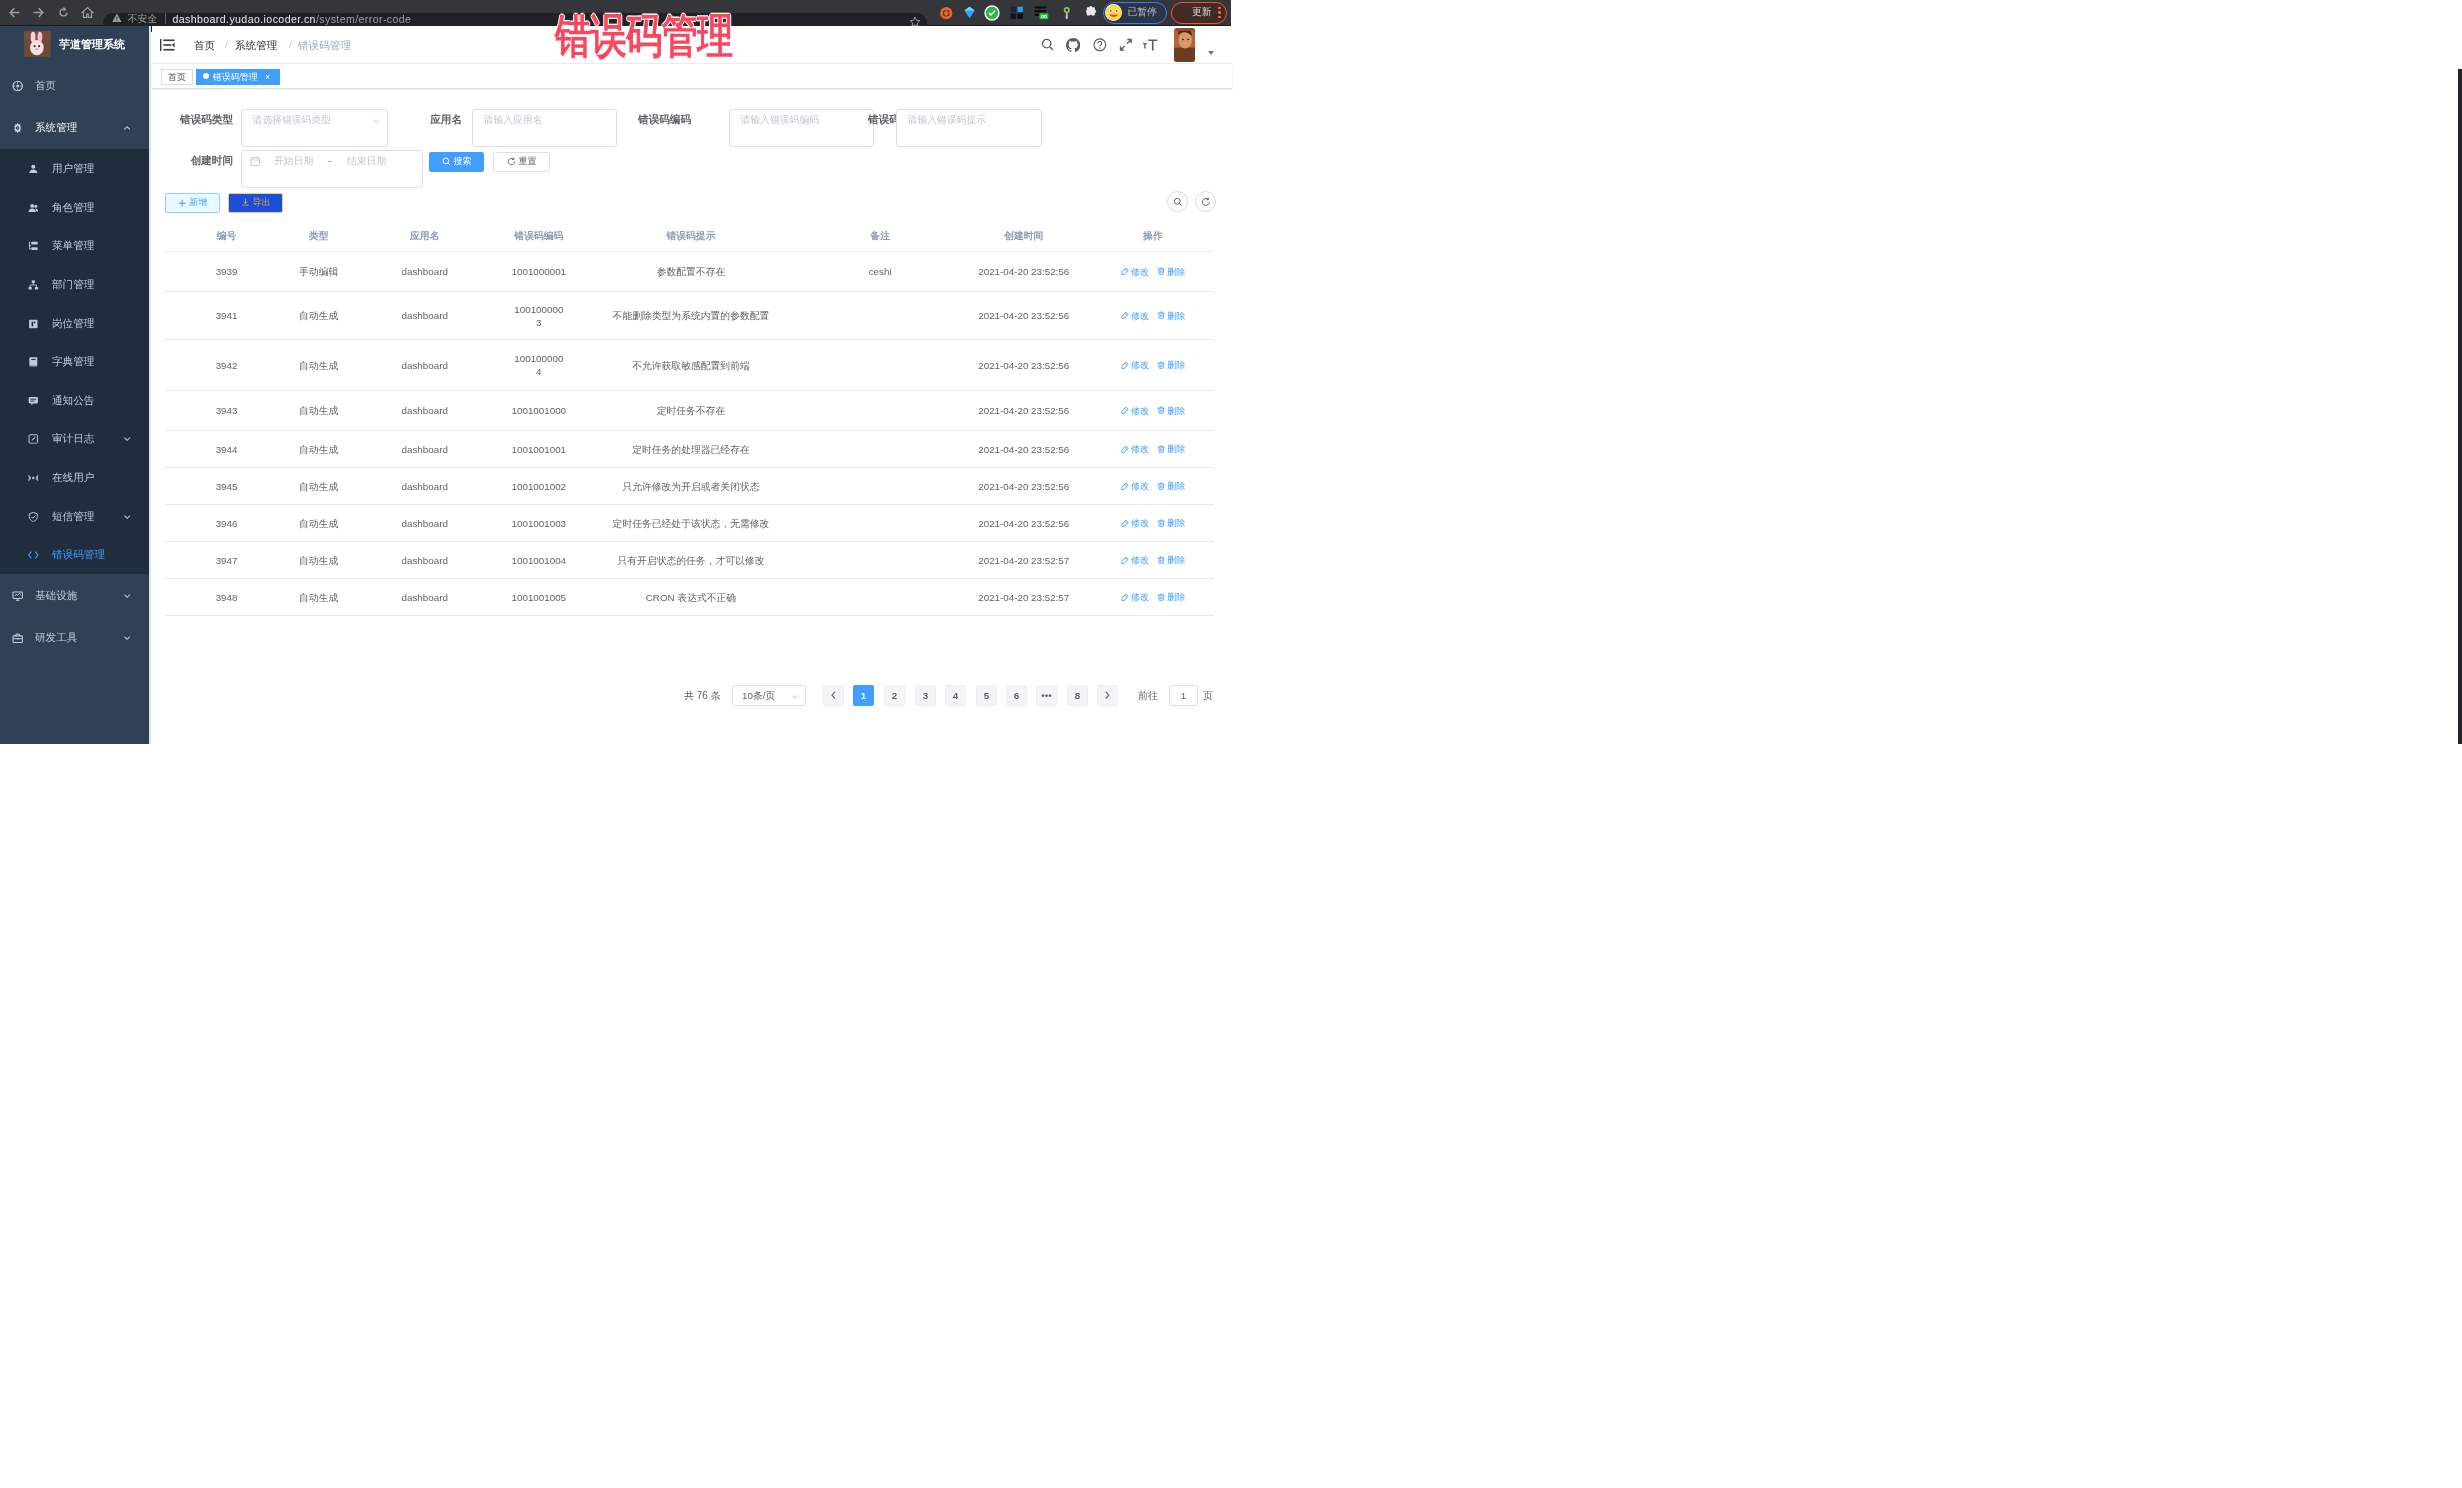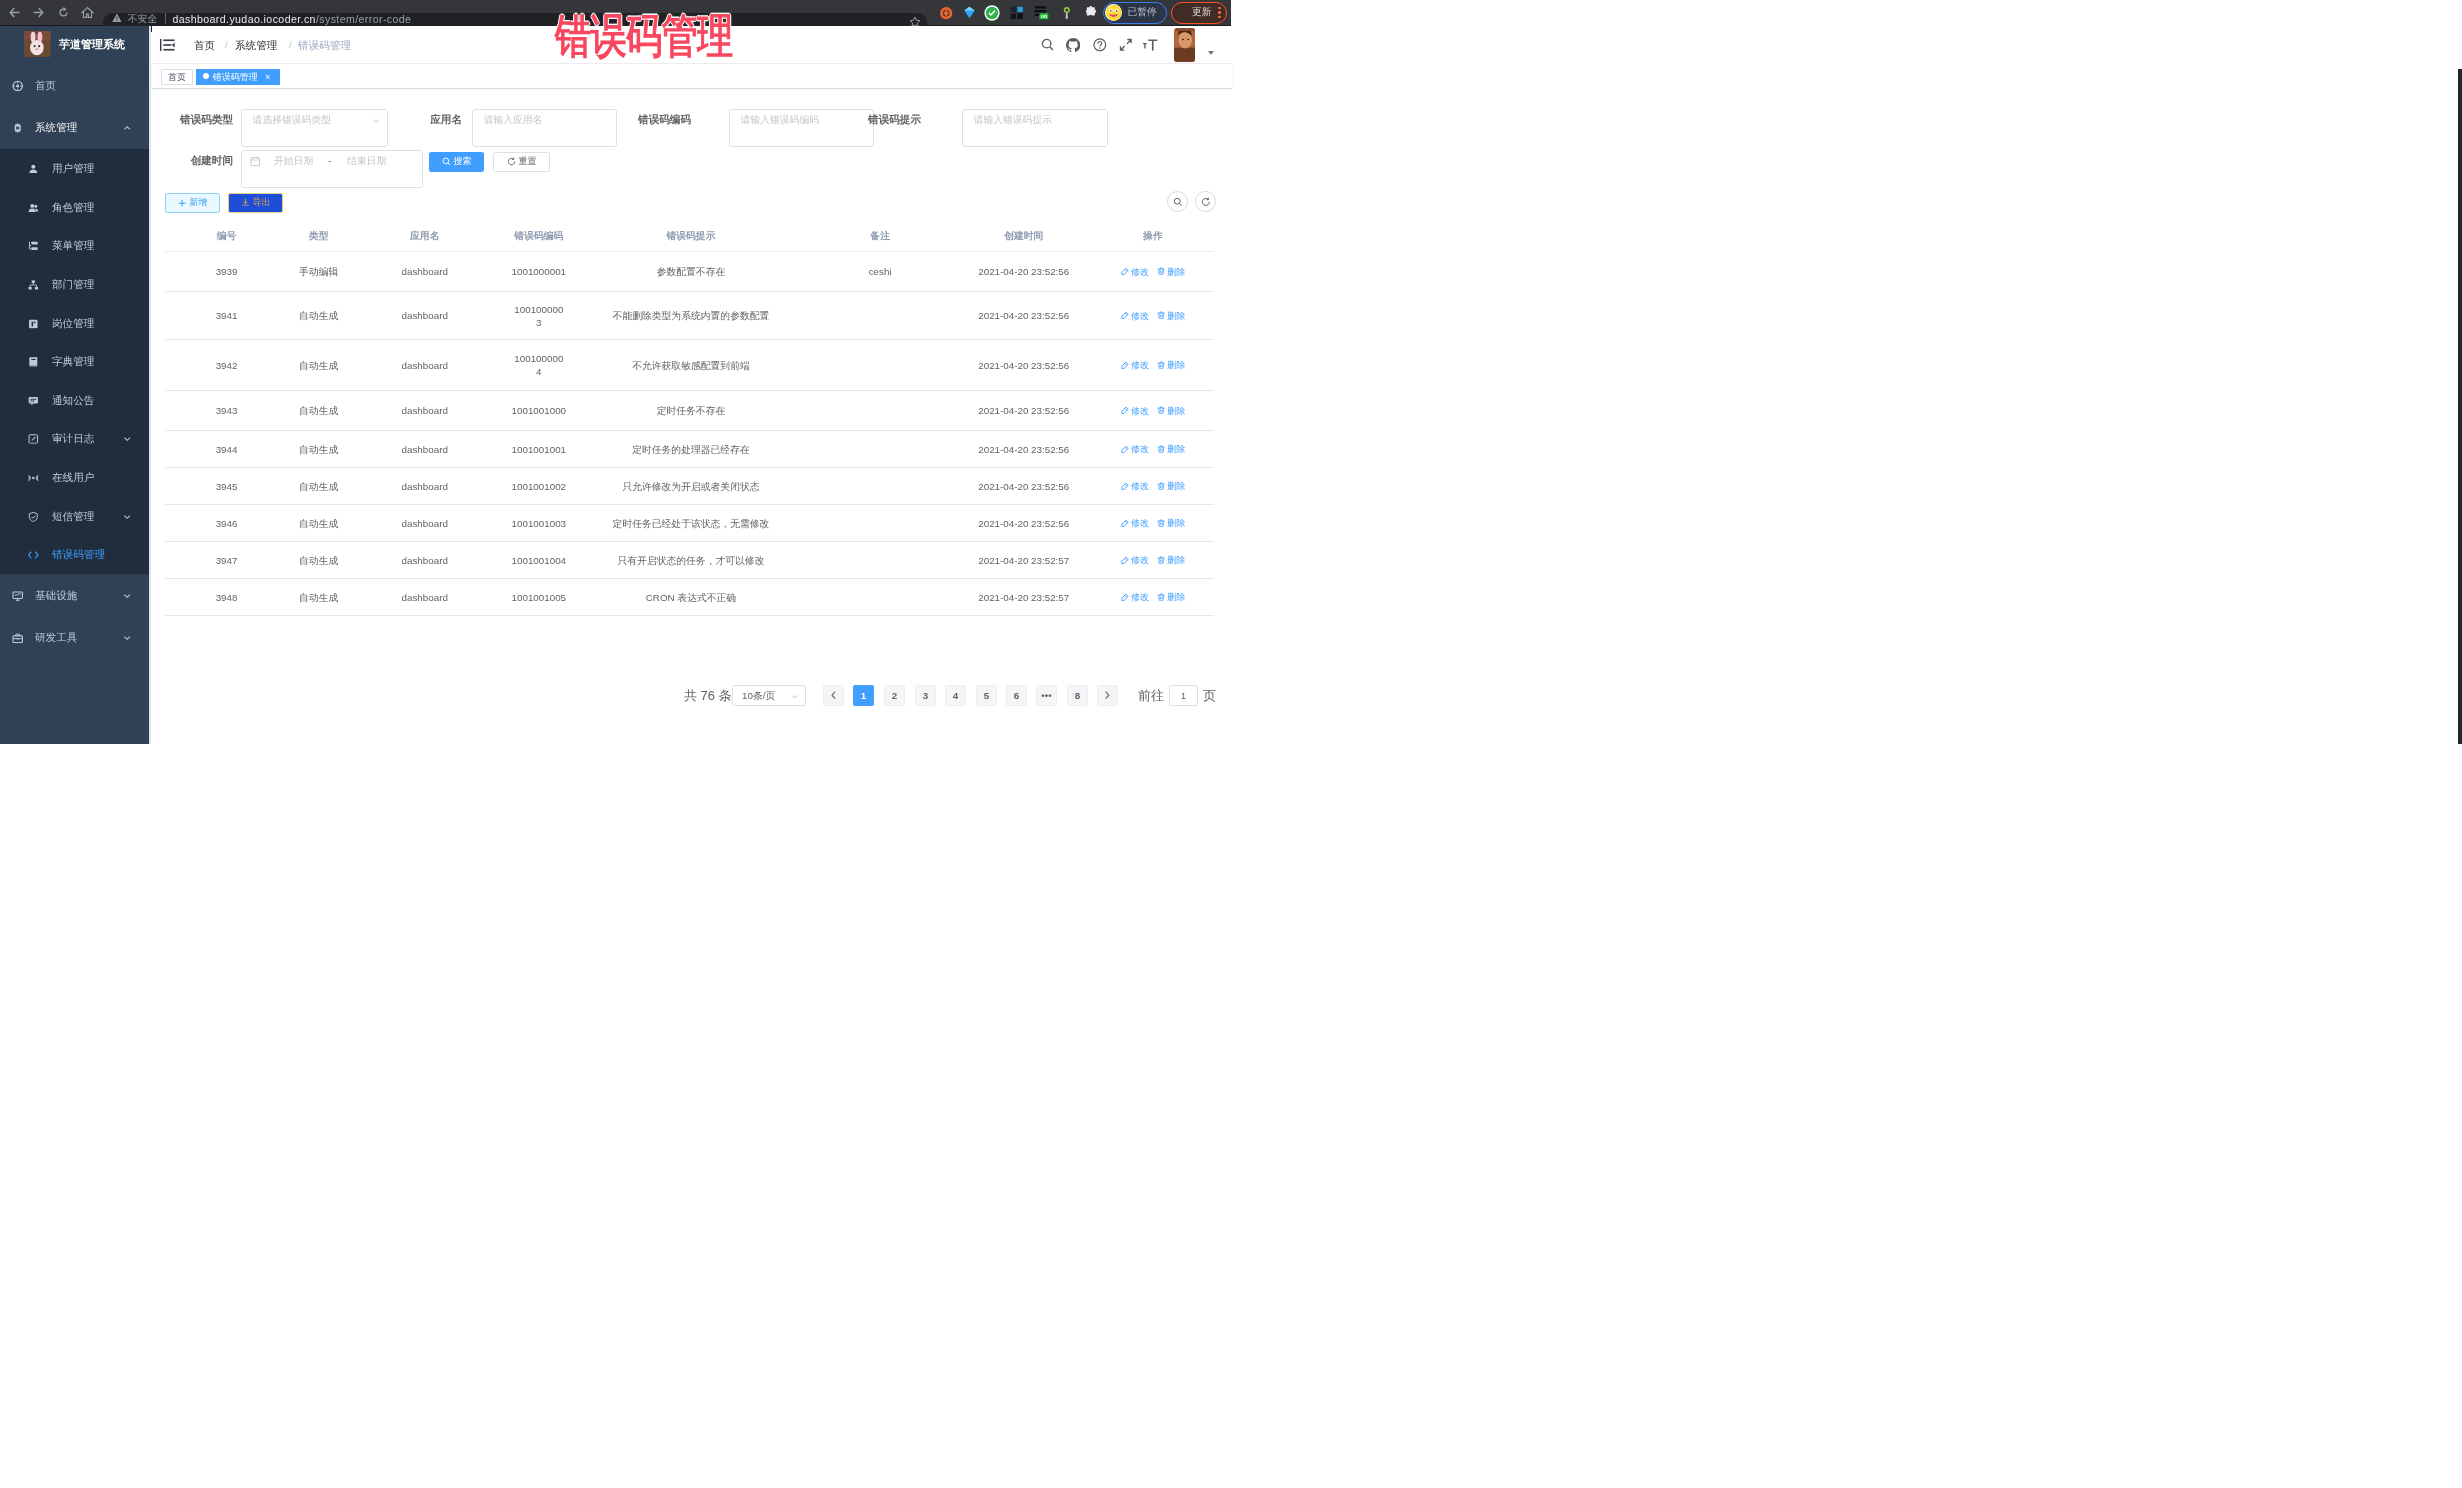--- a/index.html
+++ b/index.html
@@ -63,21 +63,21 @@
 .finput{position:absolute;height:38px;border:0.8px solid #dcdfe6;border-radius:3px;background:#fff;font-size:9.8px;color:#c0c4cc;line-height:19.7px;padding-left:10.6px}
 .finput .cv{position:absolute;right:6.8px;top:6.8px}
 
 .btn{position:absolute;height:19.7px;border-radius:2.3px;font-size:9px;display:flex;align-items:center;justify-content:center;gap:3px}
 
 #tbl{position:absolute;left:13px;top:196px;width:1049px;border-collapse:collapse;table-layout:fixed;font-size:9.8px;color:#606266}
 #tbl th{height:29.5px;font-weight:bold;color:#8f9bb0;border-bottom:1.5px solid #e2eef9;text-align:center;font-size:9.8px;padding:0}
 #tbl td{border-bottom:0.8px solid #e3e6eb;text-align:center;padding:0;line-height:13px}
 .alink{color:#409eff;font-size:9px;white-space:nowrap}
 
-.pgtxt{position:absolute;top:659px;height:21px;line-height:21px;font-size:13px;color:#606266}
+.pgtxt{position:absolute;top:659px;height:21px;line-height:21px;font-size:10px;color:#606266}
 .pgsel{position:absolute;top:659px;height:21px;border:0.8px solid #dcdfe6;border-radius:2.3px;line-height:19.7px;font-size:9.8px;color:#606266;background:#fff}
 .pbtn{position:absolute;top:659px;width:21px;height:21px;border-radius:1.5px;background:#f4f5f7;border:0.8px solid #eceef2;color:#606266;font-size:9.8px;font-weight:bold;display:flex;align-items:center;justify-content:center}
 .pbtn.on{background:#409eff;color:#fff;border-color:#409eff}
 
 #anno{position:absolute;left:555px;top:3.8px;font-size:39px;font-weight:normal;color:#f8475f;letter-spacing:-0.8px;transform:scale(.93,1.2);transform-origin:left top;white-space:nowrap;z-index:50;-webkit-text-stroke:1.1px #f8475f;
 text-shadow:-1.5px 0 #fff,1.5px 0 #fff,0 -1.5px #fff,0 1.5px #fff,-1.1px -1.1px #fff,1.1px -1.1px #fff,-1.1px 1.1px #fff,1.1px 1.1px #fff,0 0 2.3px #fff}
 </style>
 </head>
 <body>
 <div id="chrome">
@@ -390,21 +390,21 @@
   <div class="finput" style="left:89px;top:83px;width:147px">请选择错误码类型
     <svg class="cv" width="8.3" height="8.3" viewBox="0 0 12 12">
         <path d="M2 4l4 4 4-4" fill="none" stroke="#c0c4cc" stroke-width="1.4"></path>
       </svg>
   </div>
   <span class="flabel" style="left:194px;top:83px;width:116px">应用名</span>
   <div class="finput" style="left:320px;top:83px;width:145px">请输入应用名</div>
   <span class="flabel" style="left:423px;top:83px;width:116px">错误码编码</span>
   <div class="finput" style="left:577px;top:83px;width:145px">请输入错误码编码</div>
   <span class="flabel" style="left:653px;top:83px;width:116px">错误码提示</span>
-  <div class="finput" style="left:810px;top:83px;width:146px">请输入错误码提示</div>
+  <div class="finput" style="left:744px;top:83px;width:146px">请输入错误码提示</div>
   <span class="flabel" style="left:-35px;top:124px;width:116px">创建时间</span>
   <div class="finput" style="left:89px;top:124px;width:182px;padding-left:0">
     <svg style="position:absolute;left:8.3px;top:5.3px" width="10.6" height="10.6" viewBox="0 0 16 16">
         <rect x="1.5" y="2.5" width="13" height="12" rx="1" fill="none" stroke="#c0c4cc" stroke-width="1.4"></rect>
         <path d="M1.5 6h13" stroke="#c0c4cc" stroke-width="1.2"></path>
         <path d="M5 1v3M11 1v3" stroke="#c0c4cc" stroke-width="1.4"></path>
       </svg>
     <span style="position:absolute;left:32px">开始日期</span>
     <span style="position:absolute;left:86px;color:#606266">-</span>
     <span style="position:absolute;left:105px">结束日期</span>

